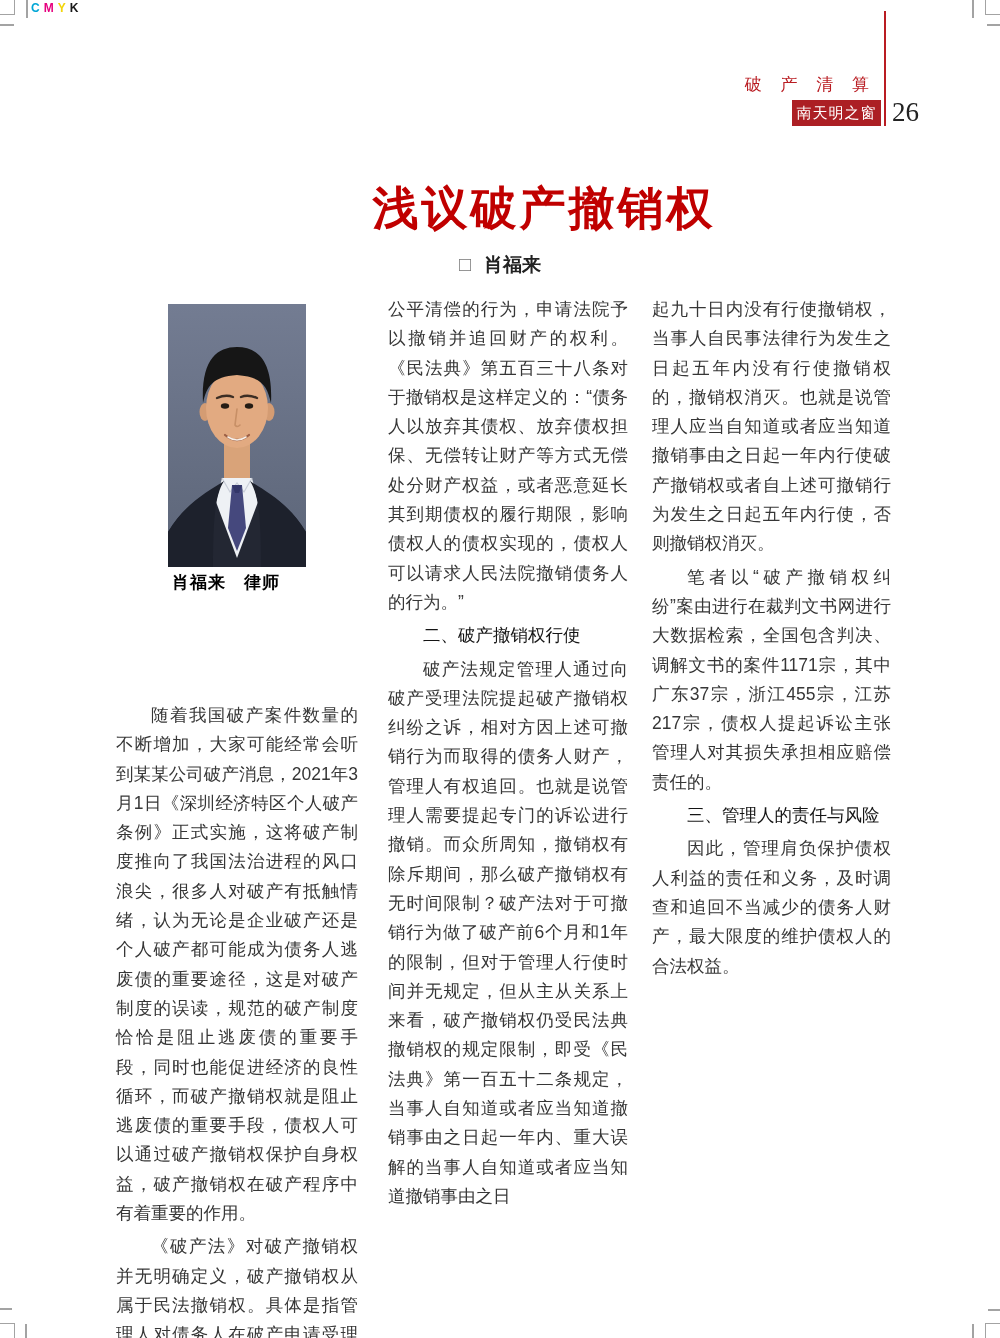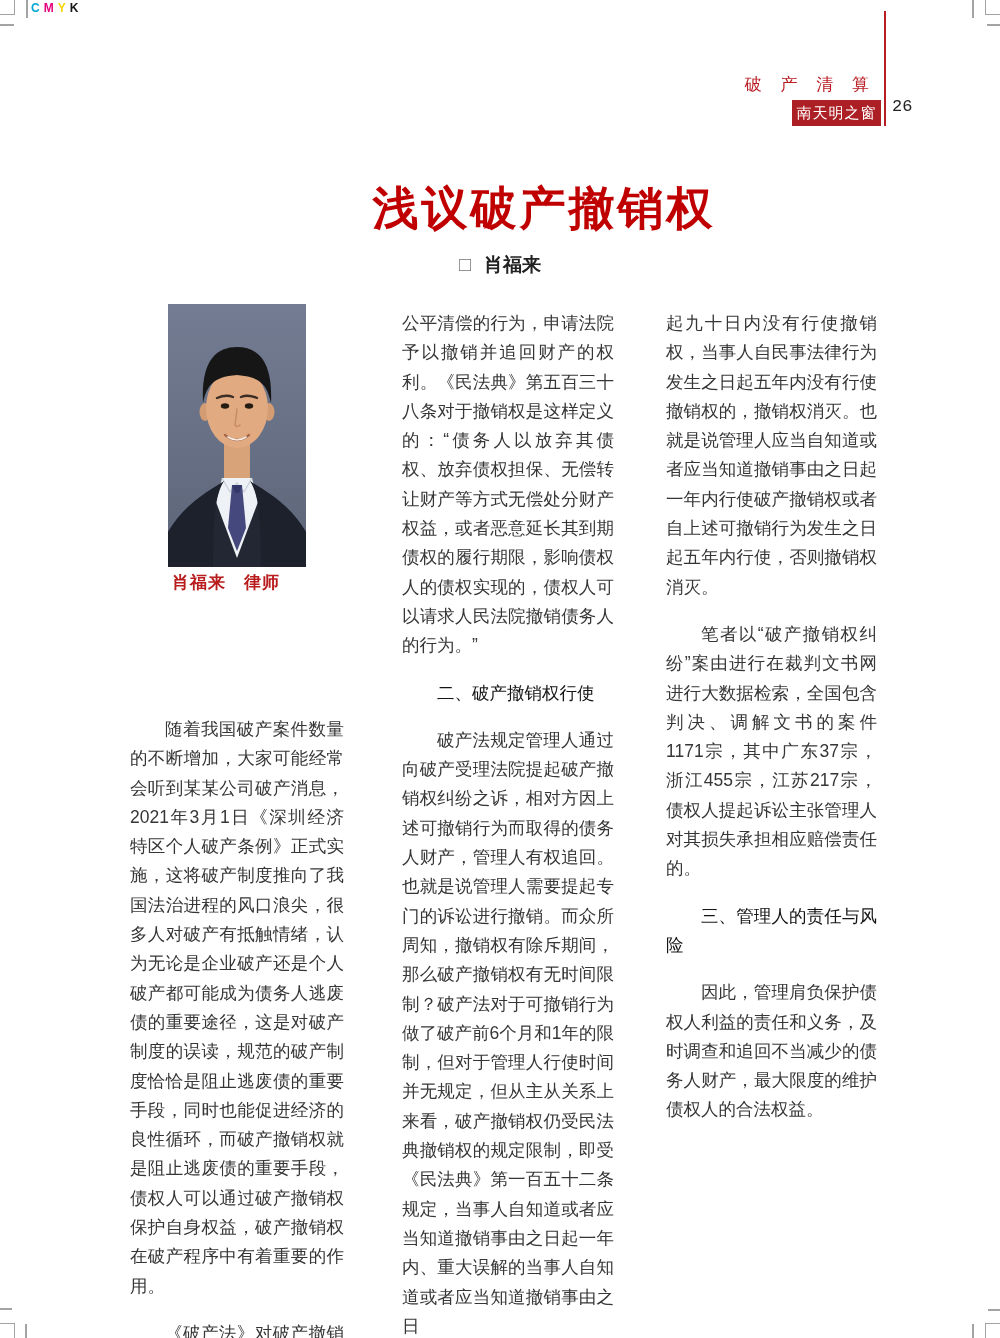--- a/index.html
+++ b/index.html
@@ -34,21 +34,21 @@
     white-space:nowrap;
   }
   .masthead-box {
     position:absolute; left:792px; top:100px; width:89px; height:26px;
     background:#ac1f24; color:#ffffff; text-align:center; line-height:27px;
     font-size:15px; font-family:"Liberation Serif", serif; letter-spacing:1px;
   }
   .red-rule { position:absolute; left:884px; top:11px; width:2px; height:115px; background:#b91c22; }
   .page-number {
     position:absolute; left:892px; top:97px;
-    font-family:Liberation Mono, monospace; font-size:17px; color:#222222;
+    font-family:Liberation Serif, serif; font-size:27px; color:#222222;
   }
 
   
   .article-title {
     position:absolute; left:0; top:178px; width:1000px; margin:0;
     text-align:center; font-size:46px; font-weight:bold; letter-spacing:3px;
     color:#c00000;
     padding-left:44px;
   }
   .byline {
@@ -57,29 +57,29 @@
   }
   .byline .marker { font-weight:normal; color:#777; margin-right:13px; font-size:20px; }
 
   
   .photo {
     position:absolute; left:168px; top:304px; width:138px; height:263px;
     display:block;
   }
   .photo-caption {
     position:absolute; left:172px; top:571px;
-    font-size:17px; font-weight:bold; color:#b91c1c; letter-spacing:1px;
+    font-size:17px; font-weight:bold; color:#000000; letter-spacing:1px;
   }
 
   
   .col {
     position:absolute; font-size:17.5px; line-height:29.3px; color:#363636;
     text-align:justify;
   }
-  .col p { margin:18px; }
+  .col p { margin:4px; }
   .col-left  { left:112px; top:697px; width:250px; }
   .col-mid   { left:384px; top:291px; width:248px; }
   .col-right { left:648px; top:291px; width:247px; }
   .indent { text-indent:2em; }
   .heading { font-weight:normal; color:#141414; text-indent:2em; }
 </style>
 </head>
 <body>
 
 <div class="page">

